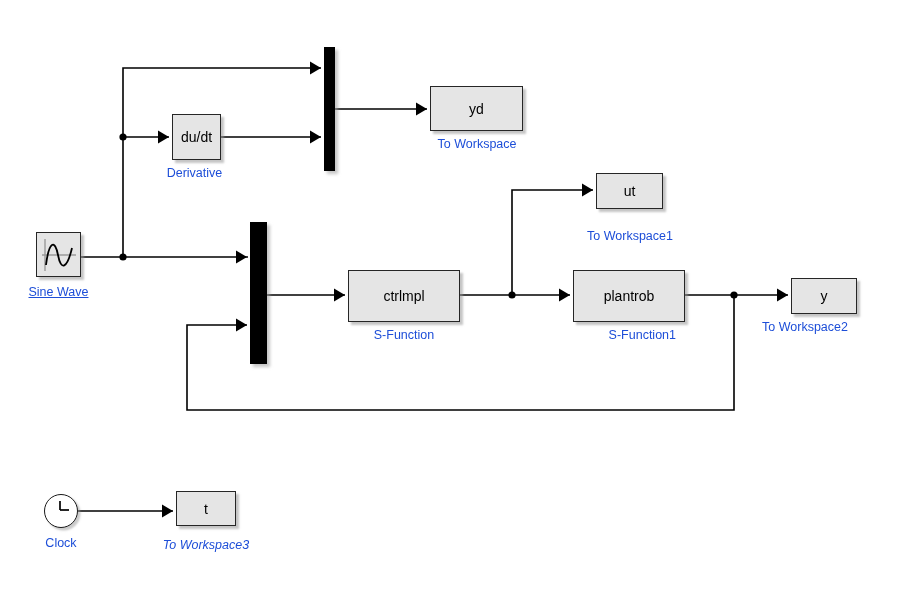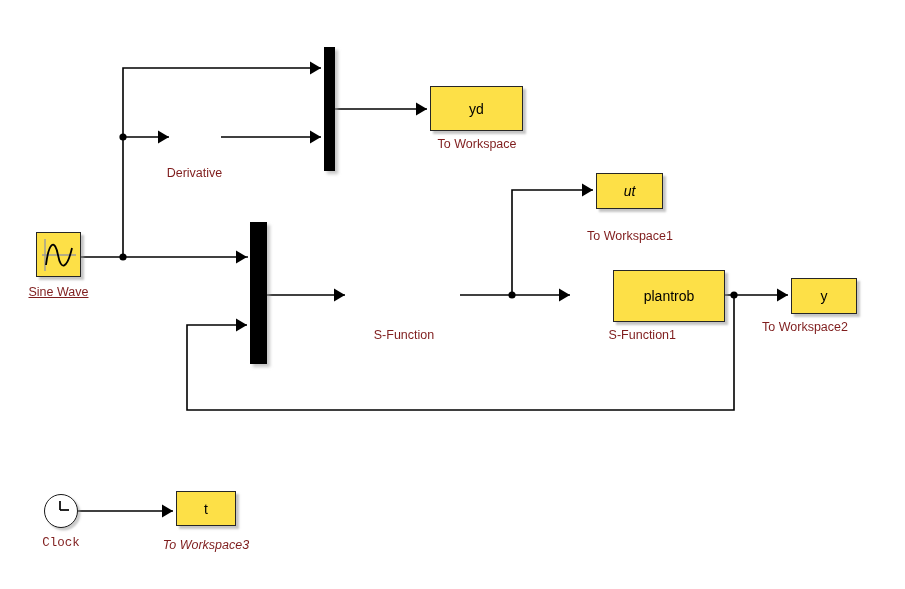--- a/index.html
+++ b/index.html
@@ -19,21 +19,21 @@
     position: absolute;
     left: 0;
     top: 0;
     width: 905px;
     height: 589px;
     pointer-events: none;
   }
   .block {
     position: absolute;
     box-sizing: border-box;
-    background: #fde047;
+    background: #e5e5e5;
     border: 1.6px solid #262626;
     display: flex;
     align-items: center;
     justify-content: center;
     box-shadow: 2.5px 2.5px 2px rgba(150,150,150,0.55);
     color: #000000;
     font-size: 14px;
     line-height: 1;
     z-index: 3;
   }
@@ -49,21 +49,21 @@
     box-sizing: border-box;
     border: 1.8px solid #1a1a1a;
     border-radius: 50%;
     background: #ffffff;
     box-shadow: 2.5px 2.5px 2px rgba(150,150,150,0.5);
     z-index: 3;
   }
   .blabel {
     position: absolute;
     font-size: 12.5px;
-    color: #7f1d1d;
+    color: #1d4ed8;
     white-space: nowrap;
     text-align: center;
     line-height: 1;
     z-index: 2;
   }
   .sine-svg, .clock-svg {
     display: block;
   }
 </style>
 </head>
@@ -102,54 +102,60 @@
 
   <div class="block" id="blk-sine-wave" style="left: 36px; top: 232px; width: 45px; height: 45px;">
     <svg class="sine-svg" width="40" height="40" viewBox="0 0 40 40" xmlns="http://www.w3.org/2000/svg">
       <line x1="6" y1="4" x2="6" y2="36" stroke="#9a9a9a" stroke-width="1.4"></line>
       <line x1="3" y1="20" x2="37" y2="20" stroke="#9a9a9a" stroke-width="1.4"></line>
       <path d="M 7 30 C 10 6, 16 4, 19 20 C 22 36, 28 34, 33 13" fill="none" stroke="#000000" stroke-width="1.8"></path>
     </svg>
   </div>
   <div class="blabel" id="lbl-sine-wave" style="left: 16px; top: 286px; width: 85px; text-decoration: underline;">Sine Wave</div>
 
+  <div class="block" id="blk-derivative" style="left: 172px; top: 114px; width: 49px; height: 46px;">
+    <span>du/dt</span>
+  </div>
   <div class="blabel" id="lbl-derivative" style="left: 152px; top: 167px; width: 85px;">Derivative</div>
 
   <div class="mux" id="blk-mux-1" style="left: 324px; top: 47px; width: 11px; height: 124px;"></div>
 
   <div class="block" id="blk-to-workspace-yd" style="left: 430px; top: 86px; width: 93px; height: 45px;">
     <span>yd</span>
   </div>
   <div class="blabel" id="lbl-to-workspace-yd" style="left: 433px; top: 138px; width: 88px;">To Workspace</div>
 
   <div class="mux" id="blk-mux-2" style="left: 250px; top: 222px; width: 17px; height: 142px;"></div>
 
+  <div class="block" id="blk-s-function-ctrlmpl" style="left: 348px; top: 270px; width: 112px; height: 52px;">
+    <span>ctrlmpl</span>
+  </div>
   <div class="blabel" id="lbl-s-function-ctrlmpl" style="left: 360px; top: 329px; width: 88px;">S-Function</div>
 
-  <div class="block" id="blk-to-workspace-ut" style="left: 596px; top: 173px; width: 67px; height: 36px; font-style: italic;">
+  <div class="block" id="blk-to-workspace-ut" style="left: 596px; top: 173px; width: 67px; height: 36px;">
     <span>ut</span>
   </div>
   <div class="blabel" id="lbl-to-workspace-ut" style="left: 575px; top: 216px; width: 110px; margin-top: 14px;">To Workspace1</div>
 
-  <div class="block" id="blk-s-function-plantrob" style="left: 573px; top: 270px; width: 112px; height: 52px; margin-left: 40px;">
+  <div class="block" id="blk-s-function-plantrob" style="left: 573px; top: 270px; width: 112px; height: 52px;">
     <span>plantrob</span>
   </div>
   <div class="blabel" id="lbl-s-function-plantrob" style="left: 583px; top: 329px; width: 93px; text-align: right;">S-Function1</div>
 
   <div class="block" id="blk-to-workspace-y" style="left: 791px; top: 278px; width: 66px; height: 36px;">
     <span>y</span>
   </div>
   <div class="blabel" id="lbl-to-workspace-y" style="left: 750px; top: 321px; width: 110px;">To Workspace2</div>
 
   <div class="clock-block" id="blk-clock" style="left: 44px; top: 494px; width: 34px; height: 34px;">
     <svg class="clock-svg" width="30" height="30" viewBox="0 0 30 30" xmlns="http://www.w3.org/2000/svg">
       <line x1="15" y1="15" x2="15" y2="6" stroke="#000000" stroke-width="1.7"></line>
       <line x1="15" y1="15" x2="24" y2="15" stroke="#000000" stroke-width="1.7"></line>
     </svg>
   </div>
-  <div class="blabel" id="lbl-clock" style="left: 36px; top: 537px; width: 50px; font-family: Liberation Mono, monospace;">Clock</div>
+  <div class="blabel" id="lbl-clock" style="left: 36px; top: 537px; width: 50px;">Clock</div>
 
   <div class="block" id="blk-to-workspace-t" style="left: 176px; top: 491px; width: 60px; height: 35px;">
     <span>t</span>
   </div>
   <div class="blabel" id="lbl-to-workspace-t" style="left: 151px; top: 539px; width: 110px; font-style: italic;">To Workspace3</div>
 
 </div>
 
 </body></html>

